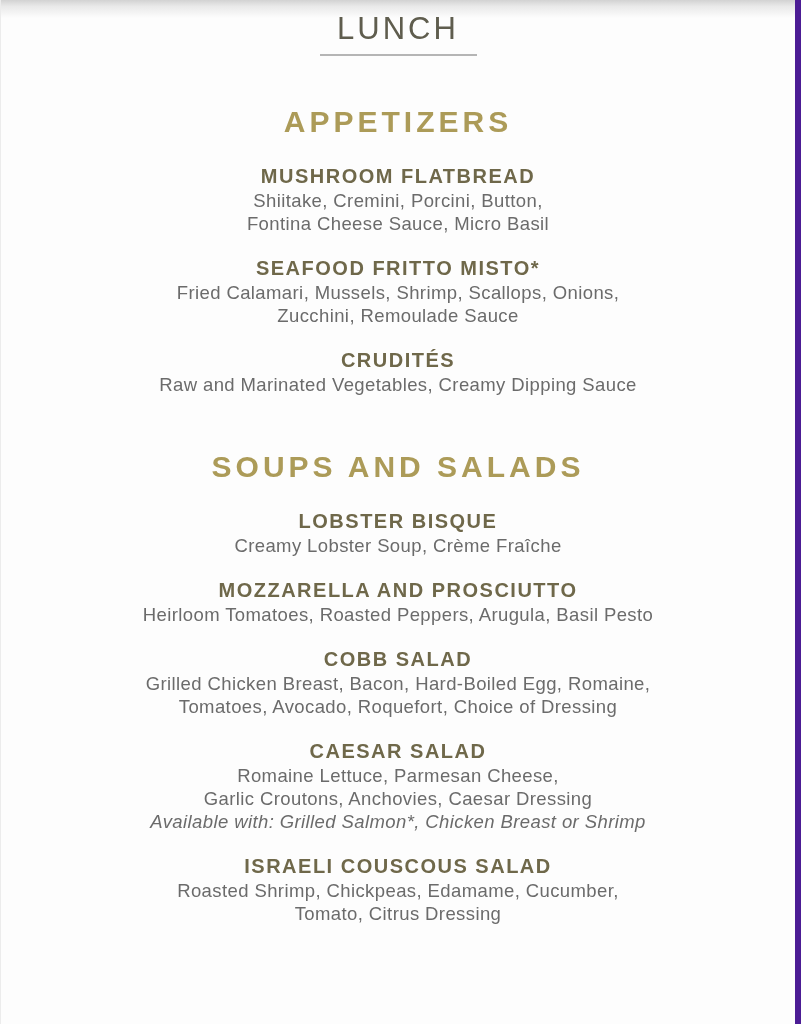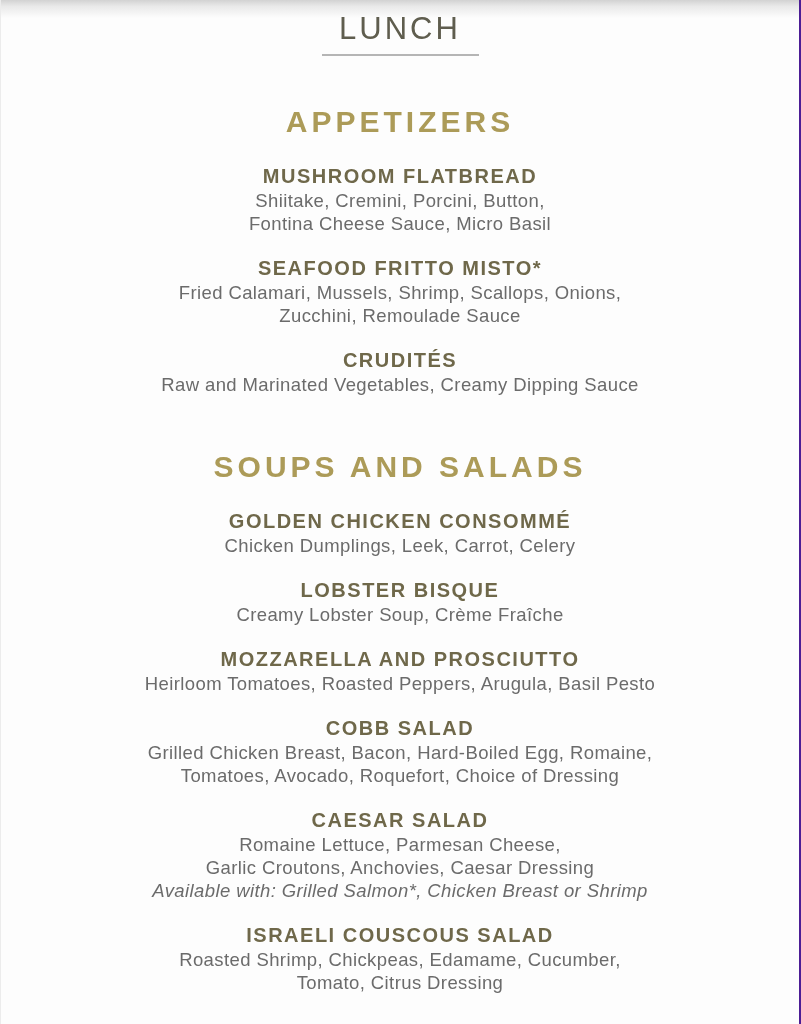--- a/index.html
+++ b/index.html
@@ -12,21 +12,21 @@
     font-family: "Liberation Sans", "DejaVu Sans", sans-serif;
     -webkit-font-smoothing: antialiased;
   }
   .page {
     position: relative;
     width: 801px;
     height: 1024px;
     box-sizing: border-box;
     text-align: center;
     border-left: 1px solid #ececec;
-    border-right: 2px solid #4c1d95;
+    border-right: 6px solid #4c1d95;
   }
   .top-shade {
     position: absolute;
     top: 0; left: 0; right: 0;
     height: 18px;
     background: linear-gradient(to bottom, #d2d2d2 0%, #e9e9e9 35%, rgba(253,253,253,0) 100%);
     pointer-events: none;
   }
   .page-title {
     position: relative;
@@ -103,26 +103,20 @@
     <div class="item-description">
               <div>Raw and Marinated Vegetables, Creamy Dipping Sauce</div>
             </div>
   </div>
 </div>
   </div>
 
   <div class="menu-section">
     <div class="section-header">SOUPS AND SALADS</div>
     <div class="section-items">
-  <div class="menu-item">
-    <div class="item-name">GOLDEN CHICKEN CONSOMMÉ</div>
-    <div class="item-description">
-              <div>Chicken Dumplings, Leek, Carrot, Celery</div>
-            </div>
-  </div>
 
   <div class="menu-item">
     <div class="item-name">LOBSTER BISQUE</div>
     <div class="item-description">
               <div>Creamy Lobster Soup, Crème Fraîche</div>
             </div>
   </div>
 
   <div class="menu-item">
     <div class="item-name">MOZZARELLA AND PROSCIUTTO</div>

